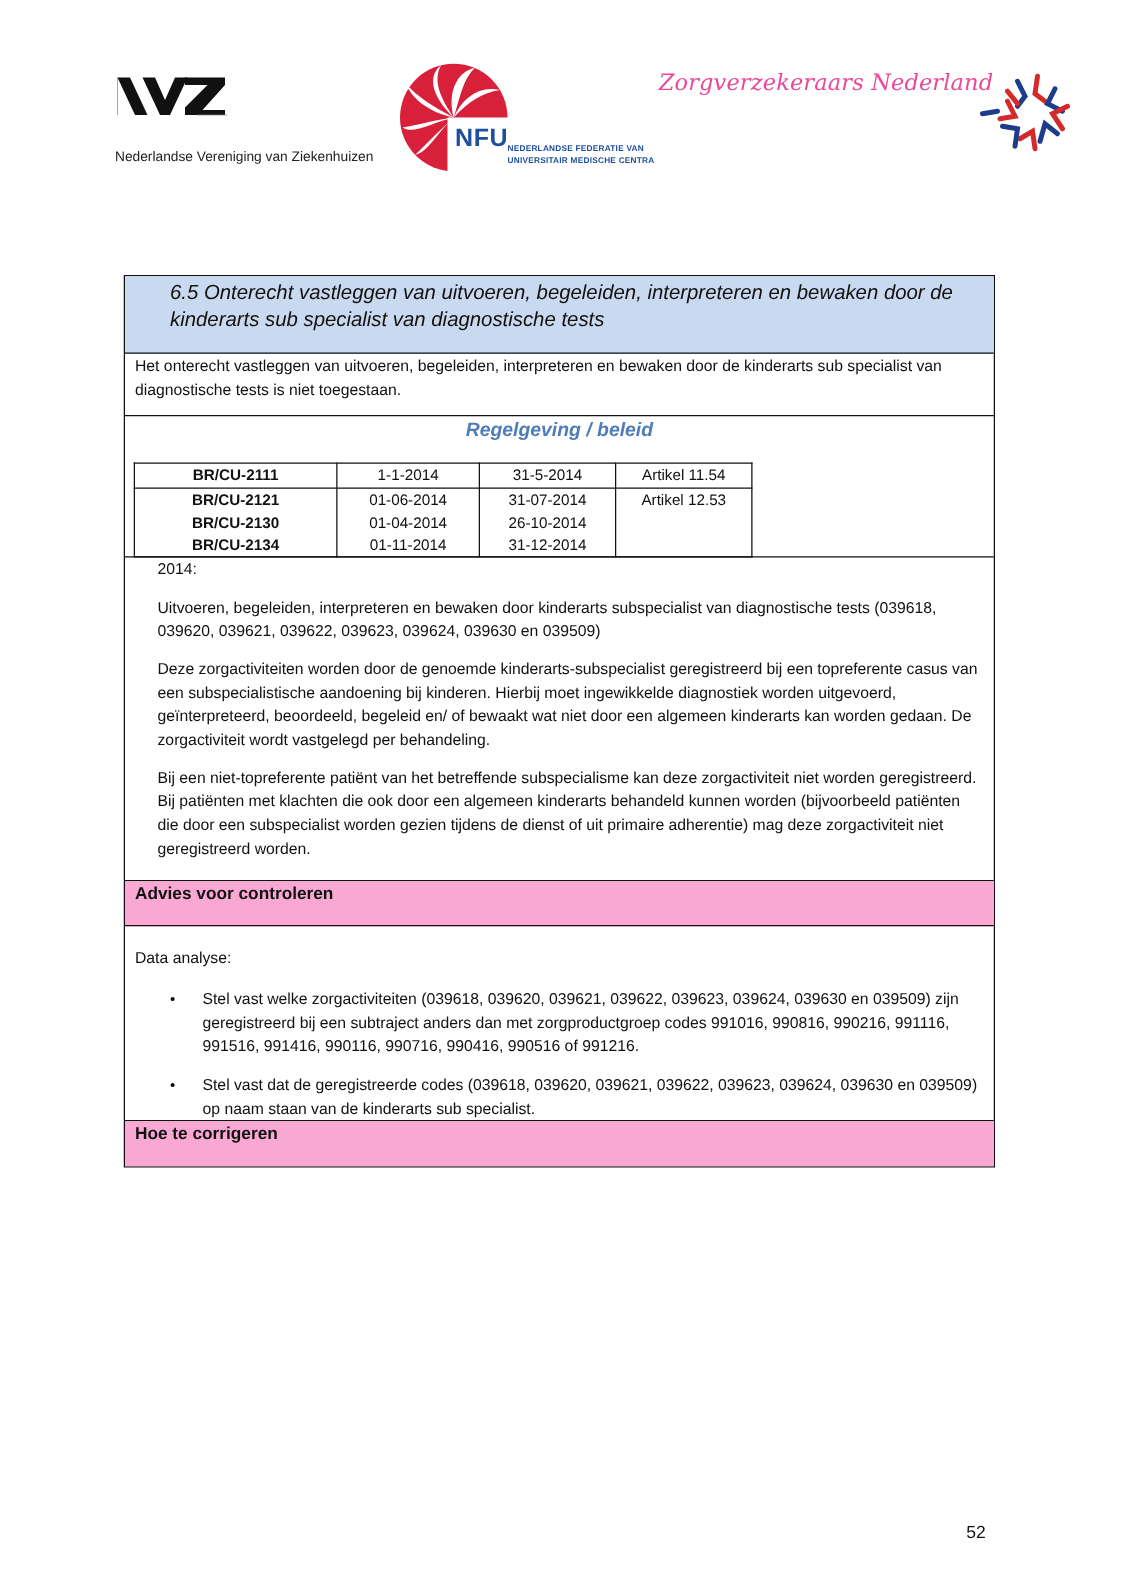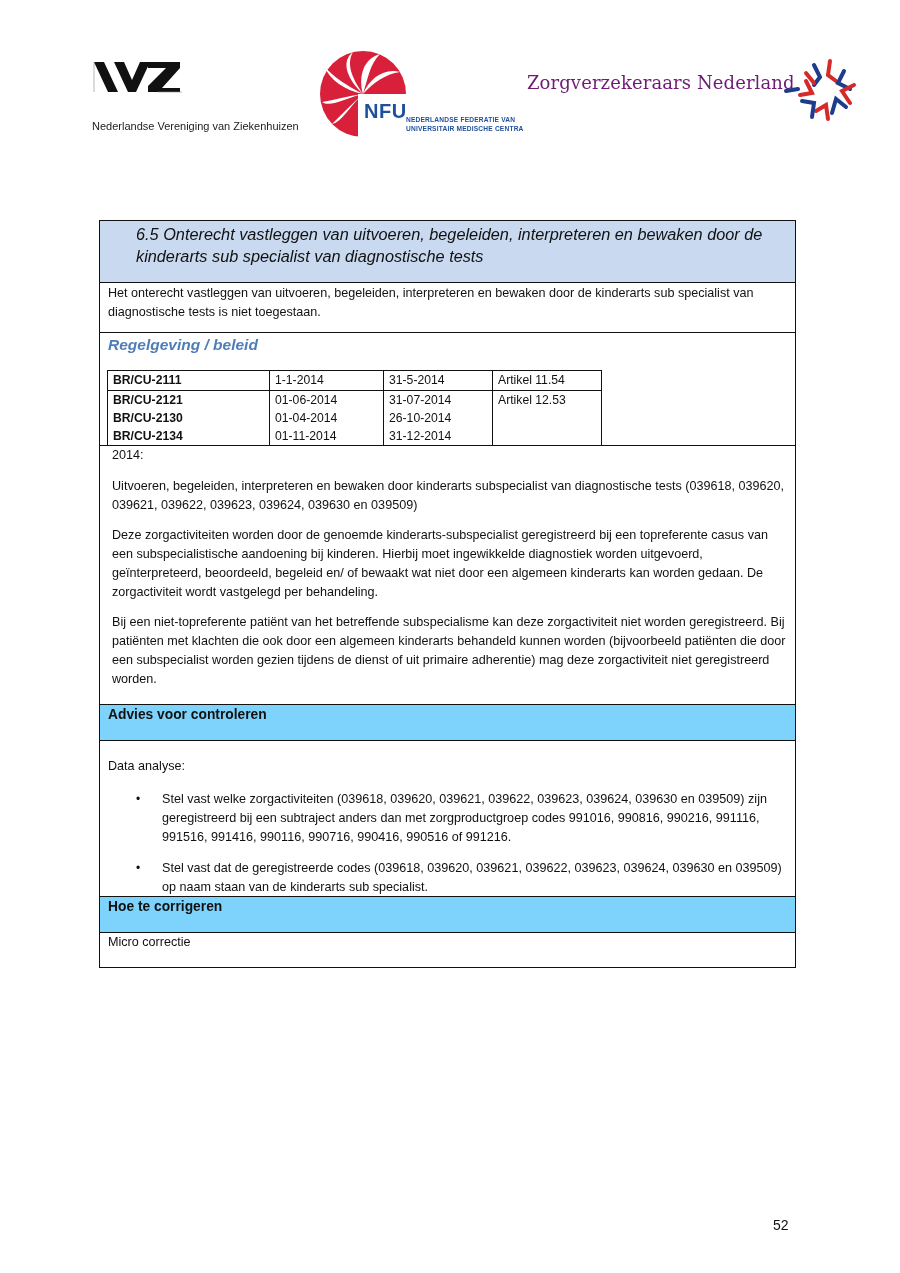--- a/index.html
+++ b/index.html
@@ -13,51 +13,51 @@
 
   .logo-nfu { position: absolute; left: 318px; top: 50px; width: 210px; height: 88px; }
   .nfu-mark { position: absolute; left: 0; top: 0; }
   .nfu-letters { position: absolute; left: 46px; top: 50px; font-weight: bold; font-size: 20px;
                  color: #1e4f9c; letter-spacing: 0.5px; }
   .nfu-line { position: absolute; left: 88px; font-size: 6.6px; font-weight: bold; color: #1e4f9c;
               white-space: nowrap; letter-spacing: 0.2px; }
   .nfu-line.l1 { top: 66px; }
   .nfu-line.l2 { top: 75px; }
 
-  .logo-zn { position: absolute; left: 527px; top: 72px; font-family: "DejaVu Serif", serif;
-             font-size: 18px; color: #701a75; white-space: nowrap; letter-spacing: 0.1px; }
+  .logo-zn { position: absolute; left: 527px; top: 56px; font-family: "DejaVu Serif", serif;
+             font-style: italic; font-size: 18px; color: #ec4899; white-space: nowrap; letter-spacing: 0.1px; }
   .zn-mark { position: absolute; left: 784px; top: 55px; }
 
   
   .box { position: absolute; left: 99px; top: 220px; width: 697px; border: 1.5px solid #111;
          box-sizing: border-box; }
   .row { border-bottom: 1.5px solid #111; box-sizing: border-box; padding: 0 8px; }
   .row:last-child { border-bottom: none; }
   .blue { background: #c9d9ef; padding-left: 36px; }
-  .lightblue { background: #7dd3fc; }
+  .lightblue { background: #f9a8d4; }
 
   .title-row { height: 62px; padding-top: 2px; }
   .title-row .t { font-style: italic; font-size: 16.3px; line-height: 22px; color: #111; }
 
   .intro-row { height: 50px; padding-top: 1px; }
   .p { font-size: 12.6px; line-height: 19px; color: #111; }
 
   .reg-row { height: 114px; position: relative; padding-top: 2px; }
   .reg-title { font-style: italic; font-weight: bold; font-size: 15.5px; color: #4f7db8; line-height: 20px; }
   .inner { position: absolute; left: 7px; top: 37px; border-collapse: collapse; }
   .inner td { border: 1.5px solid #111; font-size: 12.2px; line-height: 18px; padding: 0 5px;
               vertical-align: top; box-sizing: border-box; }
   .inner td.c1 { width: 162px; font-weight: bold; }
   .inner td.c2 { width: 114px; }
   .inner td.c3 { width: 109px; }
   .inner td.c4 { width: 109px; font-weight: normal; }
   .inner td.small { height: 20px; }
 
   .body-row { height: 259px; padding-top: 0px; }
-  .body-row .p { margin: 0 0 11px 4px; }
+  .body-row .p { margin: 0 0 11px 18px; }
 
   .head-row { height: 36px; padding-top: 0px; }
   .head-row .h { font-weight: bold; font-size: 13.8px; line-height: 20px; }
 
   .analysis-row { height: 156px; padding-top: 16px; }
   .bullets { margin: 14px 0 0 0; padding: 0; list-style: none; }
   .bullets li { position: relative; padding-left: 54px; margin-bottom: 12px; }
   .bullets li .dot { position: absolute; left: 28px; top: 0; font-size: 12px; line-height: 19px; }
 
   .final-row { height: 34px; padding-top: 0; }
@@ -115,21 +115,21 @@
 <div class="box">
 
   <div class="row blue title-row">
     <div class="t">6.5 Onterecht vastleggen van uitvoeren, begeleiden, interpreteren en bewaken door de kinderarts sub specialist van diagnostische tests</div>
   </div>
 
   <div class="row intro-row">
     <div class="p">Het onterecht vastleggen van  uitvoeren, begeleiden, interpreteren en bewaken door de kinderarts sub specialist van diagnostische tests is niet toegestaan.</div>
   </div>
 
-  <div class="row reg-row" style="height:113px;">
+  <div class="row reg-row" style="height:113px;text-align:center;">
     <div class="reg-title">Regelgeving / beleid</div>
     <table class="inner">
       <tbody>
           <tr>
         <td class="c1 small">BR/CU-2111</td>
         <td class="c2 small">1-1-2014</td>
         <td class="c3 small">31-5-2014</td>
         <td class="c4 small">Artikel 11.54</td>
       </tr>
       <tr>
@@ -176,18 +176,15 @@
         <span class="dot">•</span>
         <span>Stel vast dat de geregistreerde  codes (039618, 039620, 039621, 039622, 039623, 039624, 039630 en 039509) op naam staan van de kinderarts sub specialist.</span>
       </li>
     </ul>
   </div>
 
   <div class="row lightblue head-row">
     <div class="h">Hoe te corrigeren</div>
   </div>
 
-  <div class="row final-row">
-    <div class="p">Micro correctie</div>
-  </div>
 </div>
 
 <div class="pagenum">52</div>
 
 </body></html>

